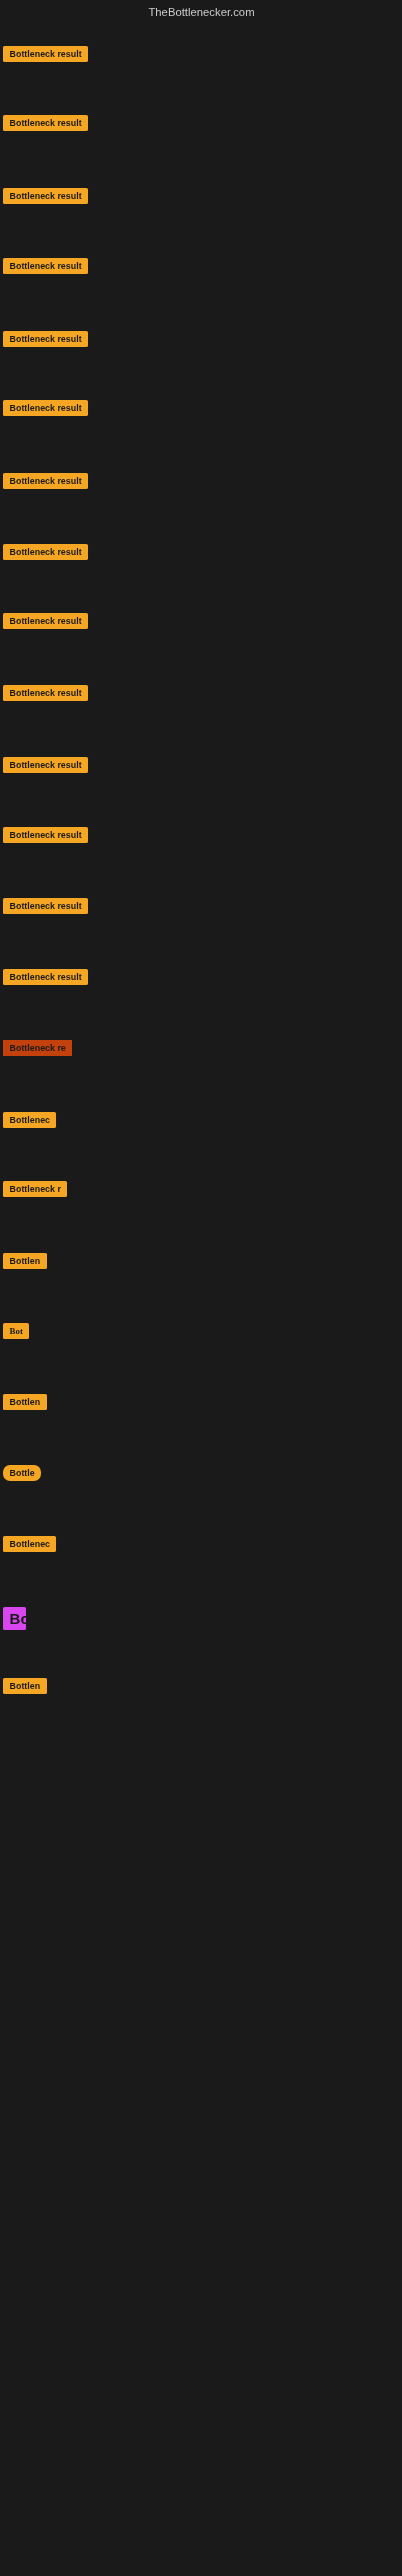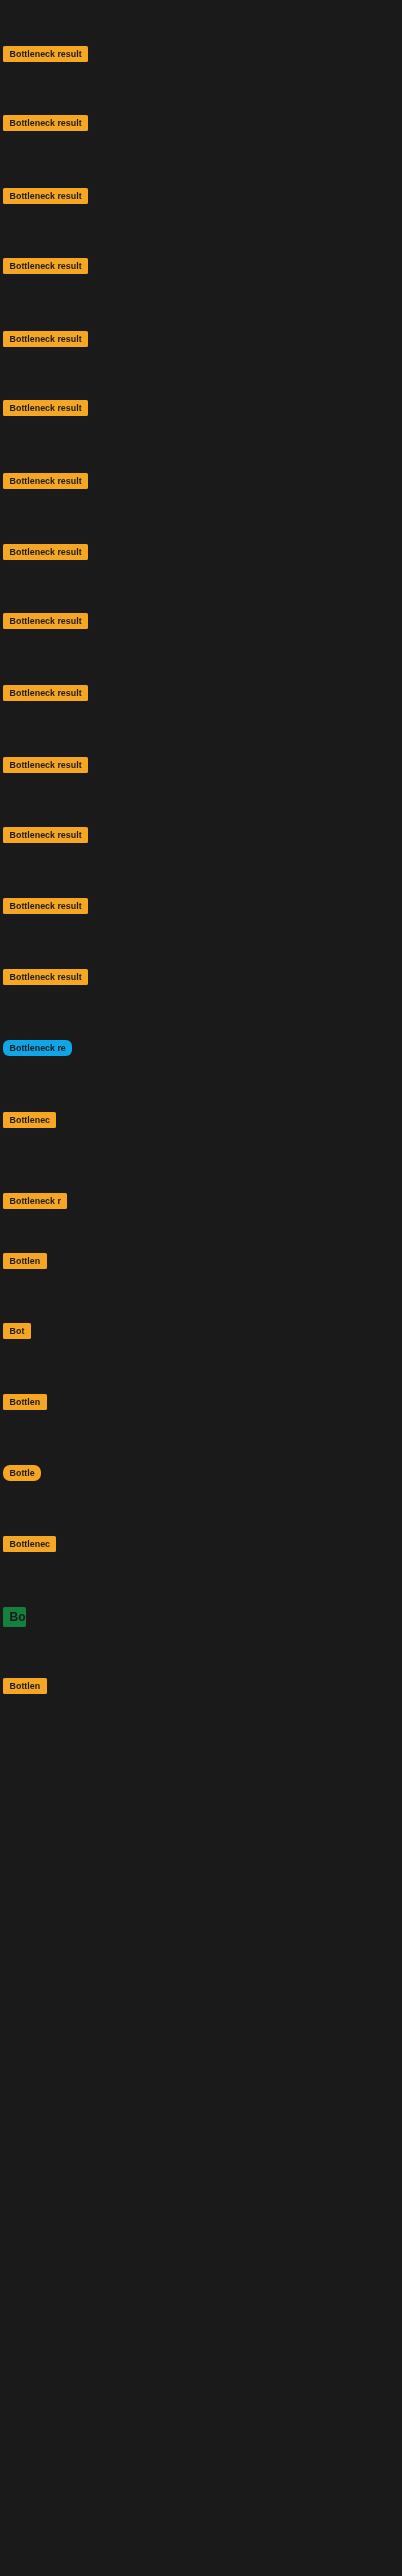--- a/index.html
+++ b/index.html
@@ -22,43 +22,46 @@
       color: #cccccc;
       font-size: 11.3px;
       font-weight: normal;
     }
   </style>
 </head>
 <body>
 
 <div style="position: relative; width: 403px; min-height: 2576px; background: #1a1a1a;">
 
+  <div class="site-header">
+    <span>TheBottlenecker.com</span>
+  </div>
 
   <div id="bottleneck-list">
     
   </div>
 
 <div style="position: absolute; top: 46px; left: 3.2px;"><span style="display: inline-block; background-color: rgb(245, 166, 35); color: rgb(26, 26, 26); font-size: 8.9px; font-weight: bold; padding: 3.2px 6.4px; border-radius: 1.6px; max-width: 97px; overflow: hidden; white-space: nowrap;">Bottleneck result</span></div>
     <div style="position: absolute; top: 115px; left: 3.2px;"><span style="display: inline-block; background-color: rgb(245, 166, 35); color: rgb(26, 26, 26); font-size: 8.9px; font-weight: bold; padding: 3.2px 6.4px; border-radius: 1.6px; max-width: 97px; overflow: hidden; white-space: nowrap;">Bottleneck result</span></div>
     <div style="position: absolute; top: 188px; left: 3.2px;"><span style="display: inline-block; background-color: rgb(245, 166, 35); color: rgb(26, 26, 26); font-size: 8.9px; font-weight: bold; padding: 3.2px 6.4px; border-radius: 1.6px; max-width: 97px; overflow: hidden; white-space: nowrap;">Bottleneck result</span></div>
     <div style="position: absolute; top: 258px; left: 3.2px;"><span style="display: inline-block; background-color: rgb(245, 166, 35); color: rgb(26, 26, 26); font-size: 8.9px; font-weight: bold; padding: 3.2px 6.4px; border-radius: 1.6px; max-width: 97px; overflow: hidden; white-space: nowrap;">Bottleneck result</span></div>
     <div style="position: absolute; top: 331px; left: 3.2px;"><span style="display: inline-block; background-color: rgb(245, 166, 35); color: rgb(26, 26, 26); font-size: 8.9px; font-weight: bold; padding: 3.2px 6.4px; border-radius: 1.6px; max-width: 97px; overflow: hidden; white-space: nowrap;">Bottleneck result</span></div>
     <div style="position: absolute; top: 400px; left: 3.2px;"><span style="display: inline-block; background-color: rgb(245, 166, 35); color: rgb(26, 26, 26); font-size: 8.9px; font-weight: bold; padding: 3.2px 6.4px; border-radius: 1.6px; max-width: 97px; overflow: hidden; white-space: nowrap;">Bottleneck result</span></div>
     <div style="position: absolute; top: 473px; left: 3.2px;"><span style="display: inline-block; background-color: rgb(245, 166, 35); color: rgb(26, 26, 26); font-size: 8.9px; font-weight: bold; padding: 3.2px 6.4px; border-radius: 1.6px; max-width: 97px; overflow: hidden; white-space: nowrap;">Bottleneck result</span></div>
     <div style="position: absolute; top: 544px; left: 3.2px;"><span style="display: inline-block; background-color: rgb(245, 166, 35); color: rgb(26, 26, 26); font-size: 8.9px; font-weight: bold; padding: 3.2px 6.4px; border-radius: 1.6px; max-width: 97px; overflow: hidden; white-space: nowrap;">Bottleneck result</span></div>
     <div style="position: absolute; top: 613px; left: 3.2px;"><span style="display: inline-block; background-color: rgb(245, 166, 35); color: rgb(26, 26, 26); font-size: 8.9px; font-weight: bold; padding: 3.2px 6.4px; border-radius: 1.6px; max-width: 97px; overflow: hidden; white-space: nowrap;">Bottleneck result</span></div>
     <div style="position: absolute; top: 685px; left: 3.2px;"><span style="display: inline-block; background-color: rgb(245, 166, 35); color: rgb(26, 26, 26); font-size: 8.9px; font-weight: bold; padding: 3.2px 6.4px; border-radius: 1.6px; max-width: 97px; overflow: hidden; white-space: nowrap;">Bottleneck result</span></div>
     <div style="position: absolute; top: 757px; left: 3.2px;"><span style="display: inline-block; background-color: rgb(245, 166, 35); color: rgb(26, 26, 26); font-size: 8.9px; font-weight: bold; padding: 3.2px 6.4px; border-radius: 1.6px; max-width: 97px; overflow: hidden; white-space: nowrap;">Bottleneck result</span></div>
     <div style="position: absolute; top: 827px; left: 3.2px;"><span style="display: inline-block; background-color: rgb(245, 166, 35); color: rgb(26, 26, 26); font-size: 8.9px; font-weight: bold; padding: 3.2px 6.4px; border-radius: 1.6px; max-width: 97px; overflow: hidden; white-space: nowrap;">Bottleneck result</span></div>
     <div style="position: absolute; top: 898px; left: 3.2px;"><span style="display: inline-block; background-color: rgb(245, 166, 35); color: rgb(26, 26, 26); font-size: 8.9px; font-weight: bold; padding: 3.2px 6.4px; border-radius: 1.6px; max-width: 97px; overflow: hidden; white-space: nowrap;">Bottleneck result</span></div>
     <div style="position: absolute; top: 969px; left: 3.2px;"><span style="display: inline-block; background-color: rgb(245, 166, 35); color: rgb(26, 26, 26); font-size: 8.9px; font-weight: bold; padding: 3.2px 6.4px; border-radius: 1.6px; max-width: 97px; overflow: hidden; white-space: nowrap;">Bottleneck result</span></div>
-    <div style="position: absolute; top: 1040px; left: 3.2px;"><span style="display: inline-block; background-color: #0ea5e9; color: rgb(26, 26, 26); font-size: 8.9px; font-weight: bold; padding: 3.2px 6.4px; border-radius: 6px; max-width: 76px; overflow: hidden; white-space: nowrap;">Bottleneck re</span></div>
+    <div style="position: absolute; top: 1040px; left: 3.2px;"><span style="display: inline-block; background-color: #c2410c; color: rgb(26, 26, 26); font-size: 8.9px; font-weight: bold; padding: 3.2px 6.4px; border-radius: 0; max-width: 76px; overflow: hidden; white-space: nowrap;">Bottleneck re</span></div>
     <div style="position: absolute; top: 1112px; left: 3.2px;"><span style="display: inline-block; background-color: rgb(245, 166, 35); color: rgb(26, 26, 26); font-size: 8.9px; font-weight: bold; padding: 3.2px 6.4px; border-radius: 1.6px; max-width: 61px; overflow: hidden; white-space: nowrap;">Bottlenec</span></div>
-    <div style="position: absolute; top: 1181px; left: 3.2px; margin-top: 12px;"><span style="display: inline-block; background-color: rgb(245, 166, 35); color: rgb(26, 26, 26); font-size: 8.9px; font-weight: bold; padding: 3.2px 6.4px; border-radius: 1.6px; max-width: 71px; overflow: hidden; white-space: nowrap;">Bottleneck r</span></div>
+    <div style="position: absolute; top: 1181px; left: 3.2px;"><span style="display: inline-block; background-color: rgb(245, 166, 35); color: rgb(26, 26, 26); font-size: 8.9px; font-weight: bold; padding: 3.2px 6.4px; border-radius: 1.6px; max-width: 71px; overflow: hidden; white-space: nowrap;">Bottleneck r</span></div>
     <div style="position: absolute; top: 1253px; left: 3.2px;"><span style="display: inline-block; background-color: rgb(245, 166, 35); color: rgb(26, 26, 26); font-size: 8.9px; font-weight: bold; padding: 3.2px 6.4px; border-radius: 1.6px; max-width: 50px; overflow: hidden; white-space: nowrap;">Bottlen</span></div>
-    <div style="position: absolute; top: 1323px; left: 3.2px;"><span style="display: inline-block; background-color: rgb(245, 166, 35); color: rgb(26, 26, 26); font-size: 8.9px; font-weight: bold; padding: 3.2px 6.4px; border-radius: 1.6px; max-width: 29px; overflow: hidden; white-space: nowrap;">Bot</span></div>
+    <div style="position: absolute; top: 1323px; left: 3.2px;"><span style="display: inline-block; background-color: rgb(245, 166, 35); color: rgb(26, 26, 26); font-size: 8.9px; font-weight: bold; padding: 3.2px 6.4px; border-radius: 1.6px; max-width: 29px; overflow: hidden; white-space: nowrap; font-family: Liberation Serif, serif;">Bot</span></div>
     <div style="position: absolute; top: 1394px; left: 3.2px;"><span style="display: inline-block; background-color: rgb(245, 166, 35); color: rgb(26, 26, 26); font-size: 8.9px; font-weight: bold; padding: 3.2px 6.4px; border-radius: 1.6px; max-width: 50px; overflow: hidden; white-space: nowrap;">Bottlen</span></div>
     <div style="position: absolute; top: 1465px; left: 3.2px;"><span style="display: inline-block; background-color: rgb(245, 166, 35); color: rgb(26, 26, 26); font-size: 8.9px; font-weight: bold; padding: 3.2px 6.4px; border-radius: 7px; max-width: 43px; overflow: hidden; white-space: nowrap;">Bottle</span></div>
     <div style="position: absolute; top: 1536px; left: 3.2px;"><span style="display: inline-block; background-color: rgb(245, 166, 35); color: rgb(26, 26, 26); font-size: 8.9px; font-weight: bold; padding: 3.2px 6.4px; border-radius: 1.6px; max-width: 61px; overflow: hidden; white-space: nowrap;">Bottlenec</span></div>
-    <div style="position: absolute; top: 1607px; left: 3.2px;"><span style="display: inline-block; background-color: #15803d; color: rgb(26, 26, 26); font-size: 12px; font-weight: bold; padding: 3.2px 6.4px; border-radius: 1.6px; max-width: 22.5px; overflow: hidden; white-space: nowrap;">Bo</span></div>
+    <div style="position: absolute; top: 1607px; left: 3.2px;"><span style="display: inline-block; background-color: #d946ef; color: rgb(26, 26, 26); font-size: 15px; font-weight: bold; padding: 3.2px 6.4px; border-radius: 1.6px; max-width: 22.5px; overflow: hidden; white-space: nowrap;">Bo</span></div>
     <div style="position: absolute; top: 1678px; left: 3.2px;"><span style="display: inline-block; background-color: rgb(245, 166, 35); color: rgb(26, 26, 26); font-size: 8.9px; font-weight: bold; padding: 3.2px 6.4px; border-radius: 1.6px; max-width: 44px; overflow: hidden; white-space: nowrap;">Bottlen</span></div>
   </div>
 
 
 </body></html>

